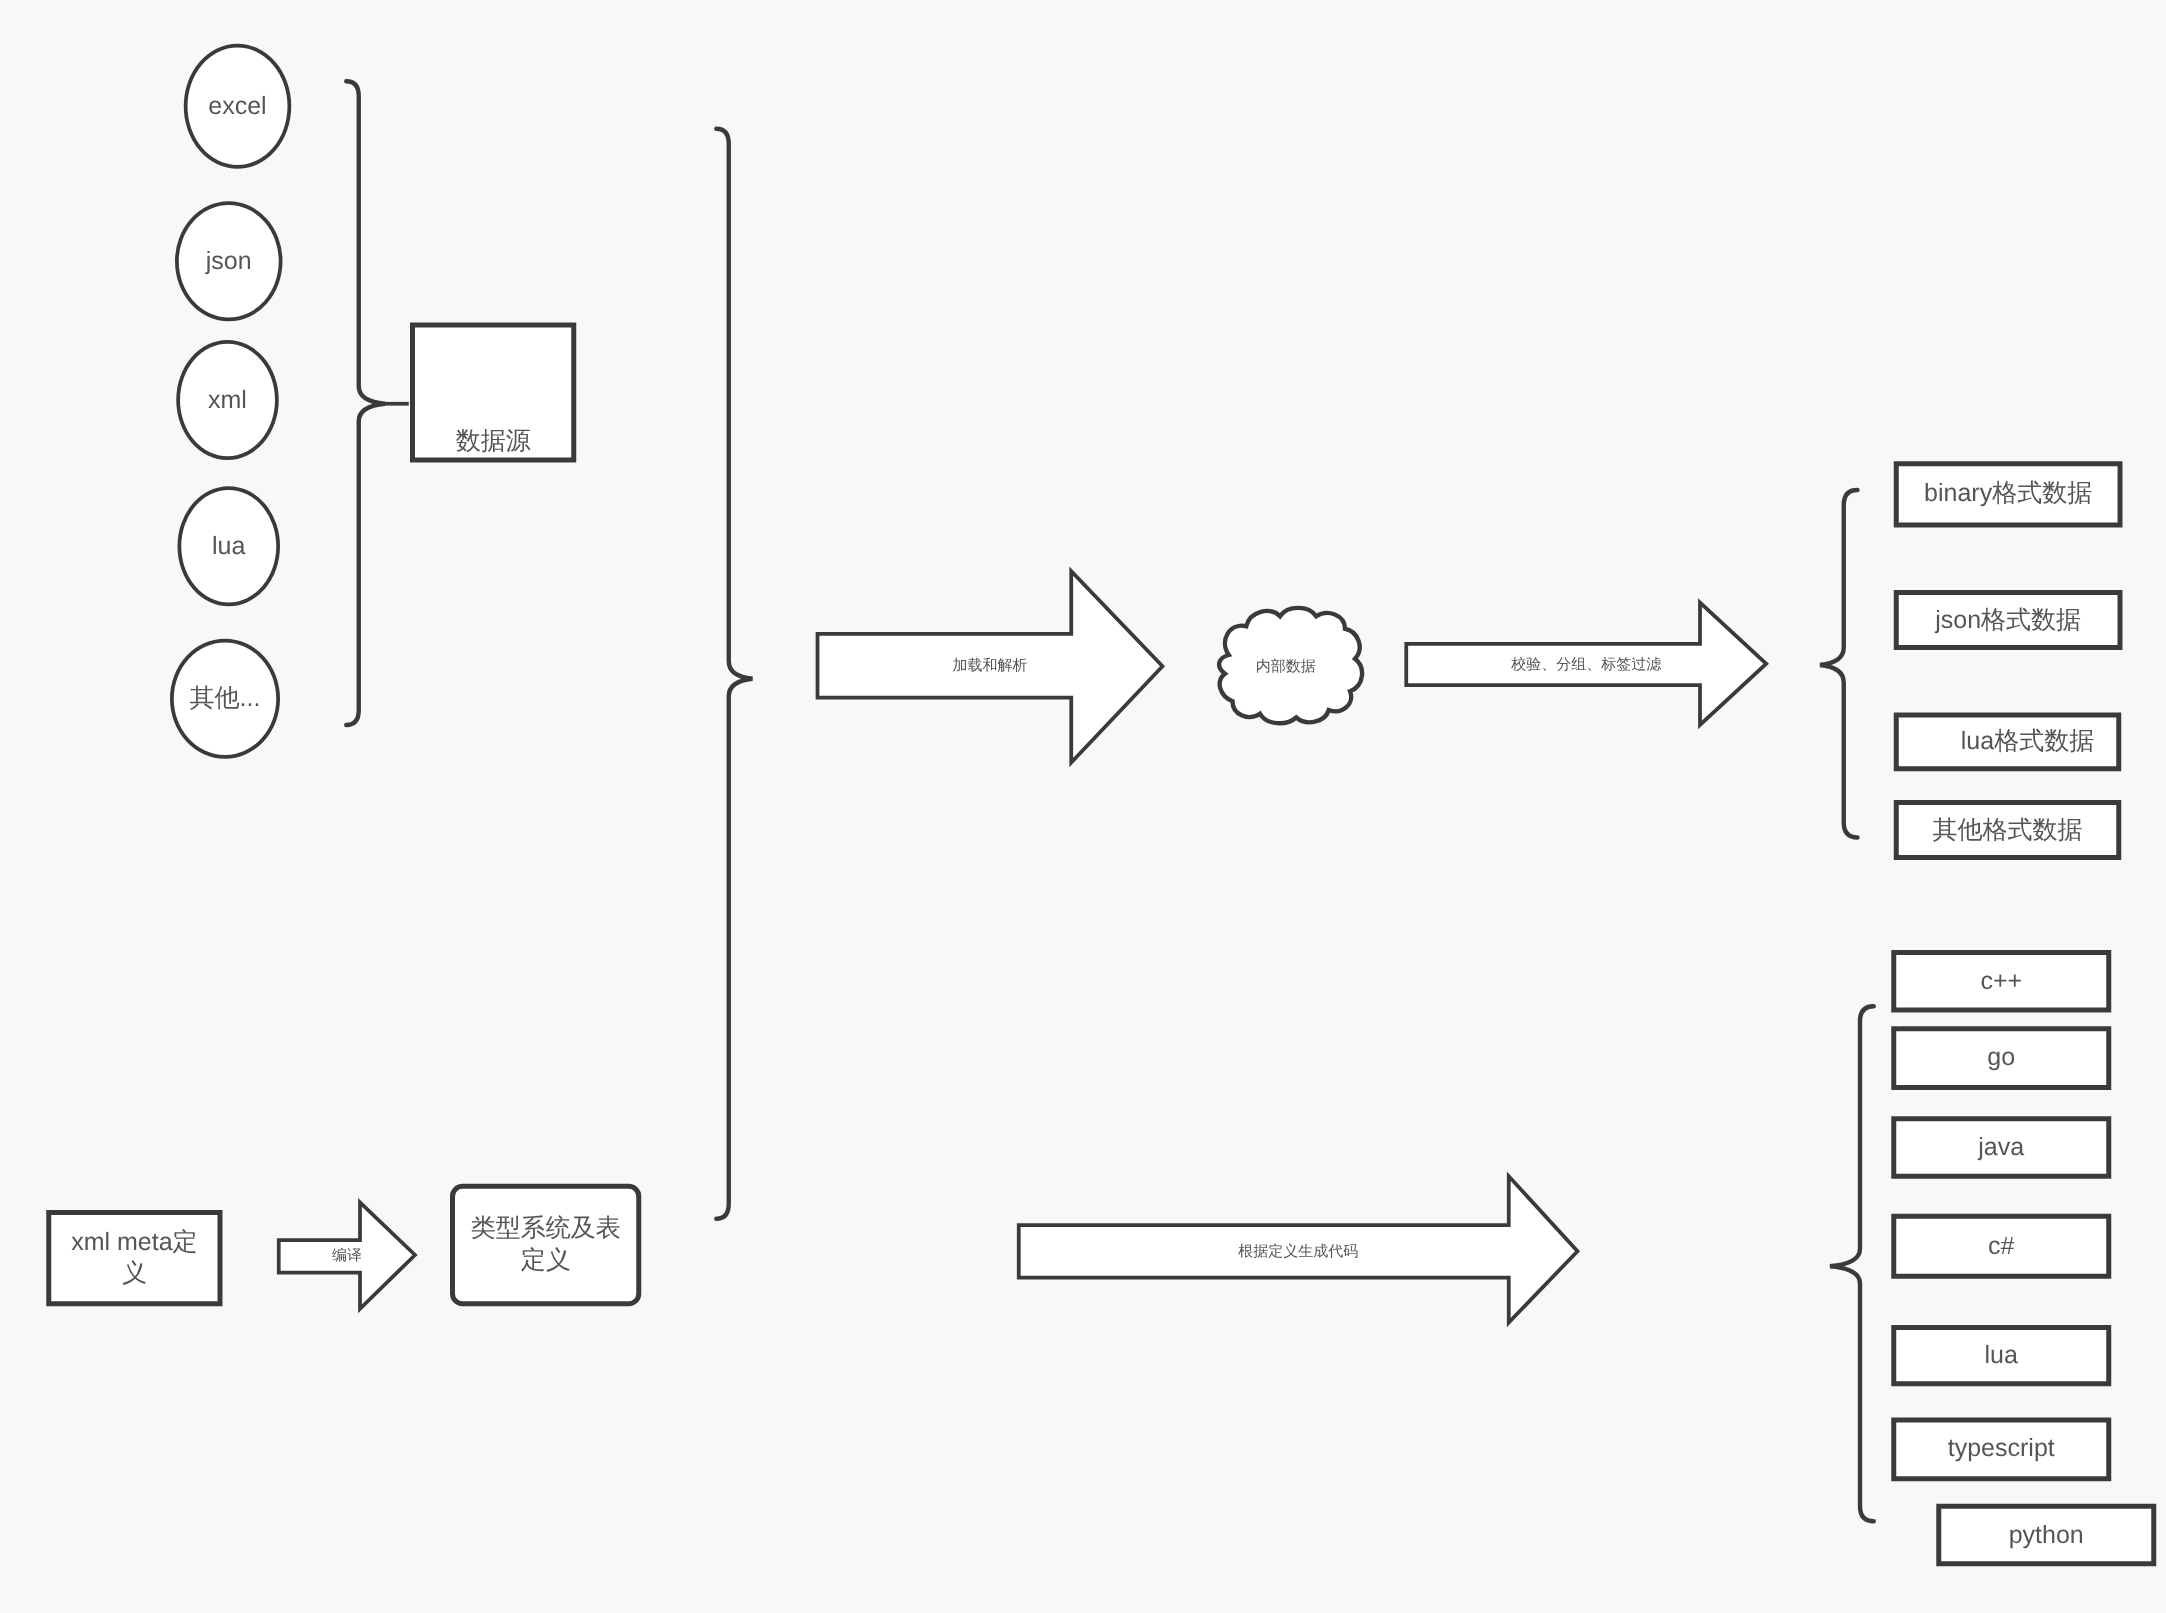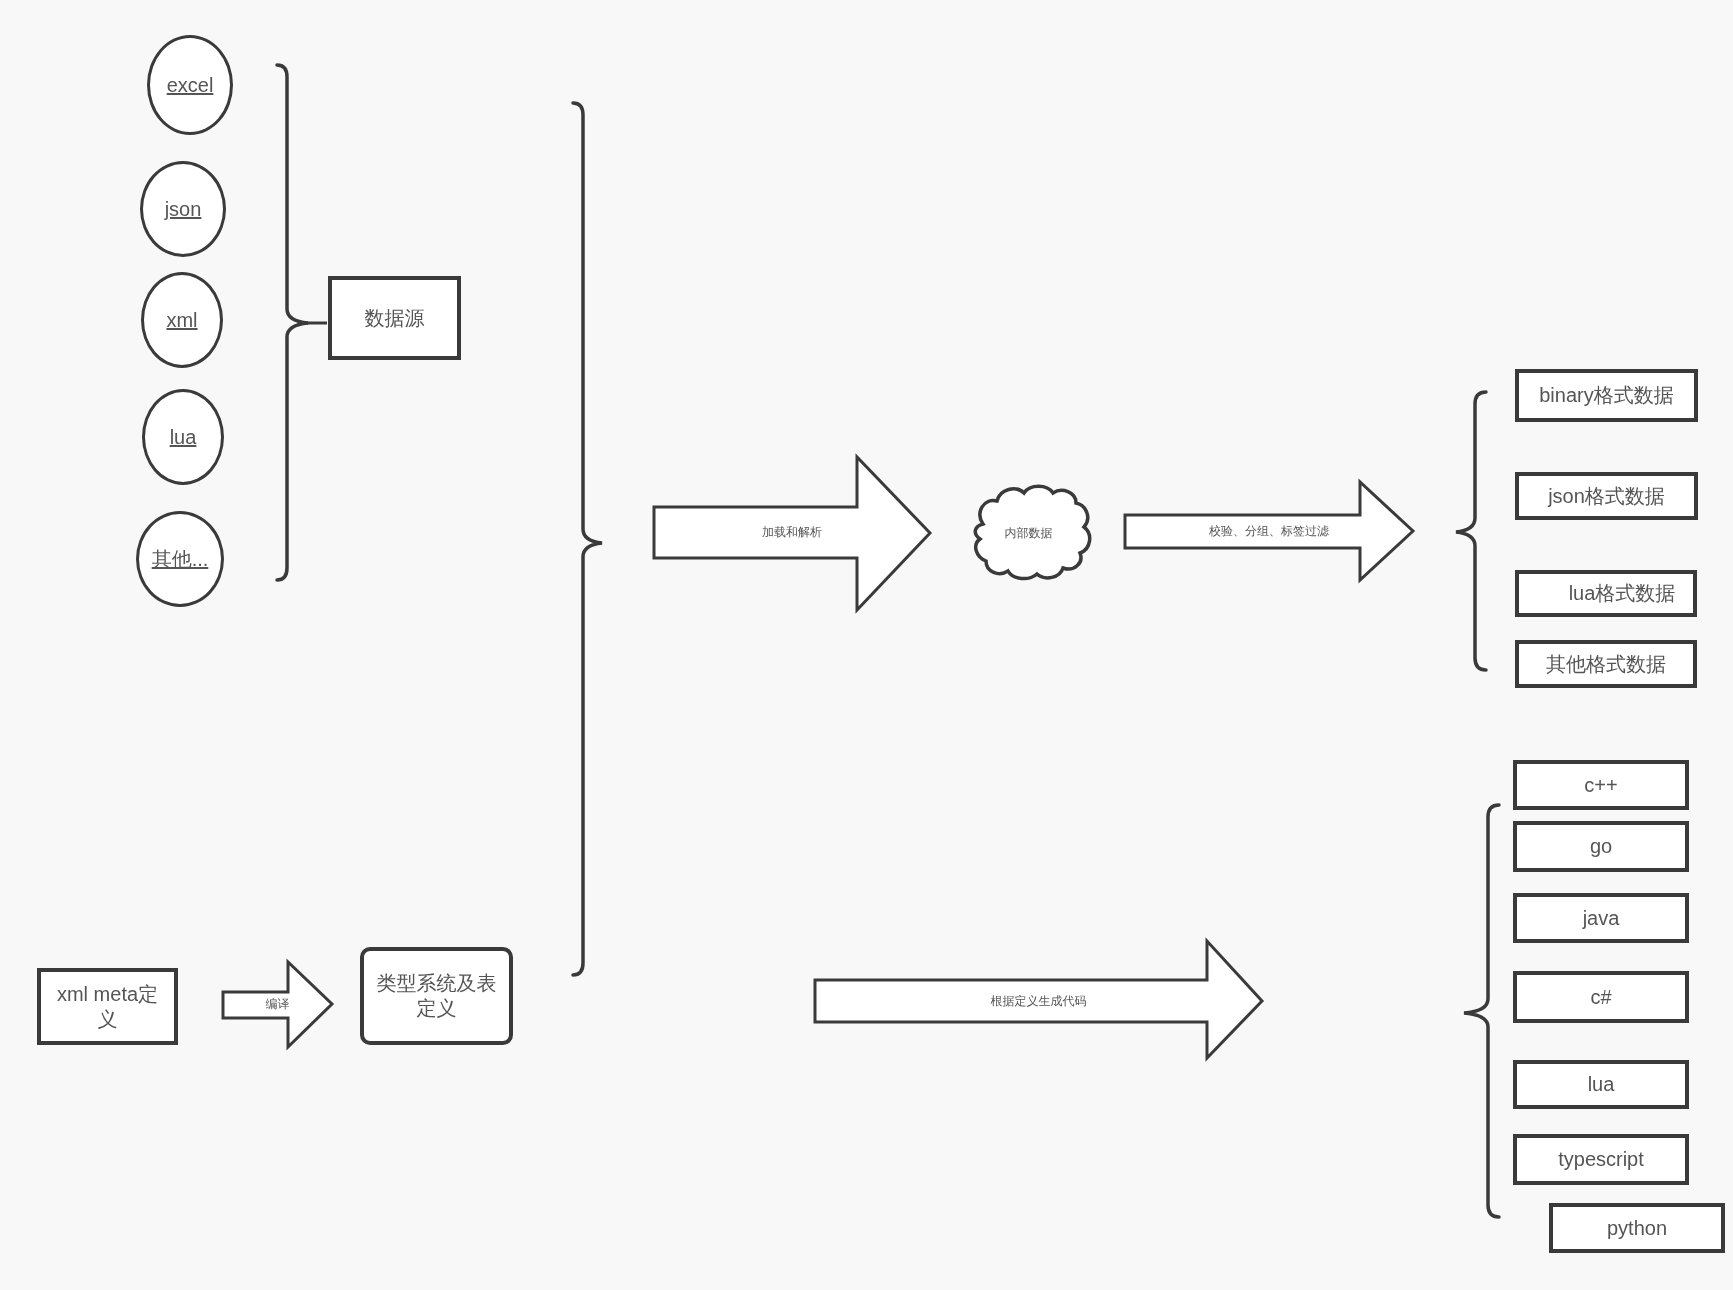--- a/index.html
+++ b/index.html
@@ -14,21 +14,21 @@
   .shape{fill:var(--shape-fill,#ffffff);stroke:var(--stroke,#3a3a3a);stroke-width:3;stroke-linejoin:miter;}
   .brace{fill:none;stroke:var(--stroke,#3a3a3a);stroke-width:3.5;stroke-linecap:round;}
   .conn{stroke:var(--stroke,#3a3a3a);stroke-width:3;}
   .node{
     position:absolute;box-sizing:border-box;
     background:var(--shape-fill,#ffffff);
     border:3px solid var(--stroke,#3a3a3a);
     display:flex;align-items:center;justify-content:center;
     text-align:center;font-size:20px;line-height:1.25;
   }
-  .ellipse{border-radius:50%;text-decoration:underline;}
+  .ellipse{border-radius:50%;}
   .rect-box{border-width:4px;}
   .rounded{border-radius:10px;}
   .pad{padding:2px 6px;}
   .label{
     position:absolute;display:flex;align-items:center;justify-content:center;
     text-align:center;font-size:12px;line-height:1.2;pointer-events:none;
   }
 </style>
 </head>
 <body>
@@ -78,21 +78,21 @@
   <div class="node ellipse" style="left:141px;top:272px;width:82px;height:96px;">
     <span>xml</span>
   </div>
   <div class="node ellipse" style="left:142px;top:389px;width:82px;height:96px;">
     <span>lua</span>
   </div>
   <div class="node ellipse" style="left:136px;top:511px;width:88px;height:96px;">
     <span>其他...</span>
   </div>
 
-  <div class="node rect-box" style="left:328px;top:276px;width:133px;height:84px;">
+  <div class="node rect-box" style="left:328px;top:258px;width:133px;height:112px;align-items:flex-end;">
     <span>数据源</span>
   </div>
 
   <div class="label" style="left:654px;top:507px;width:276px;height:51px;">加载和解析</div>
   <div class="label" style="left:1125px;top:515px;width:288px;height:33px;">校验、分组、标签过滤</div>
   <div class="label" style="left:223px;top:990px;width:109px;height:28px;">编译</div>
   <div class="label" style="left:815px;top:980px;width:447px;height:42px;">根据定义生成代码</div>
 
   <div class="label" style="left:975px;top:488px;width:107px;height:90px;">内部数据</div>
 

